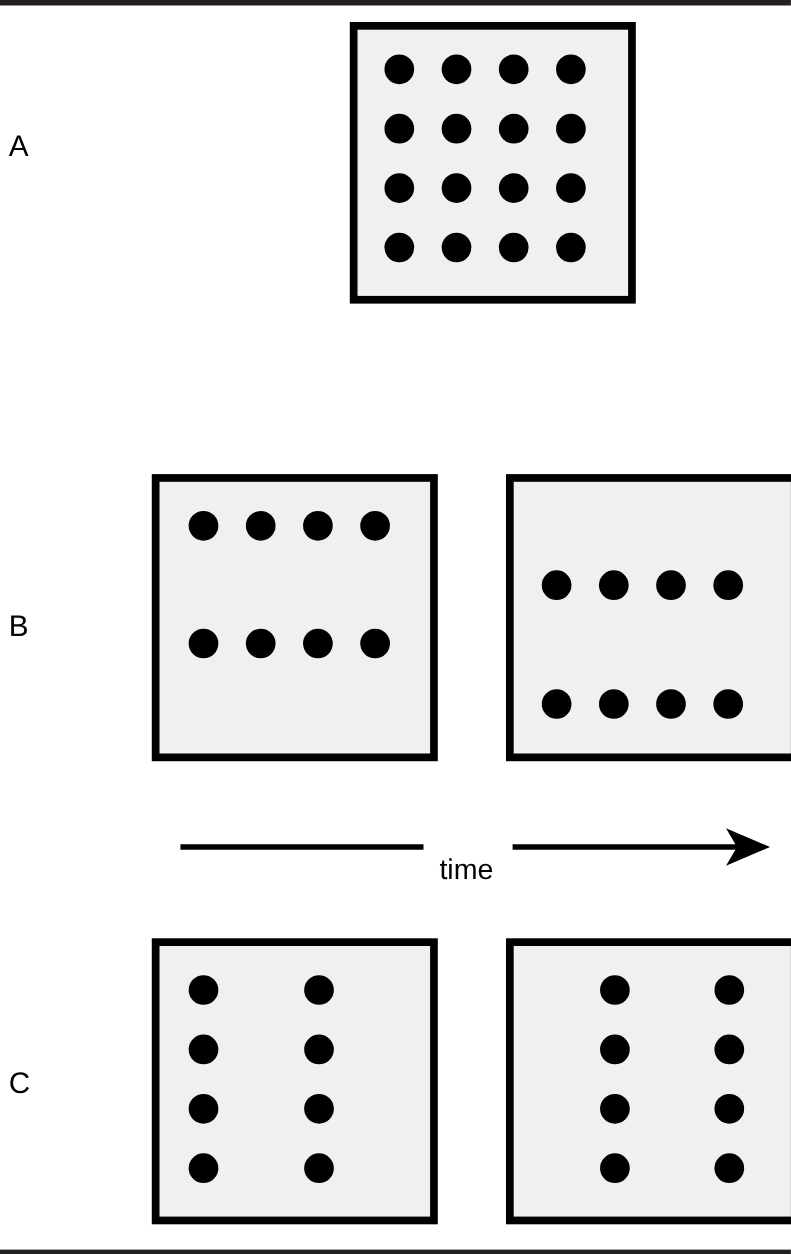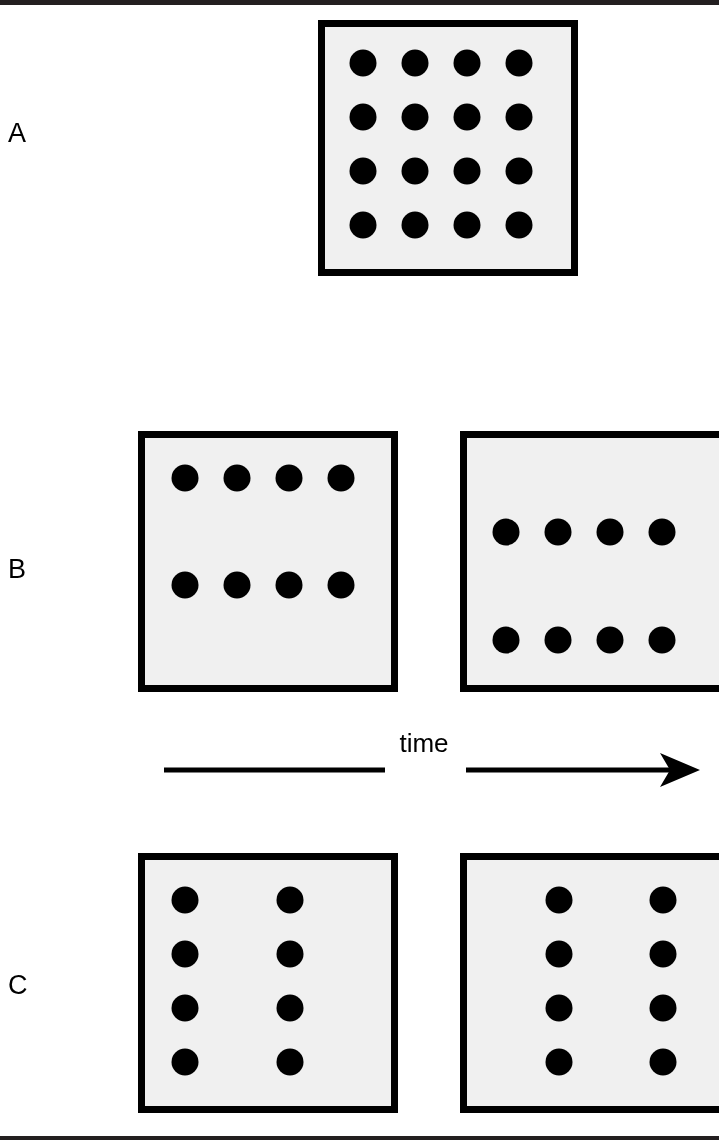--- a/index.html
+++ b/index.html
@@ -136,15 +136,15 @@
       <div class="dot" style="left: 559px; top: 1062px; width: 27px; height: 27px; background: rgb(0, 0, 0);"></div>
       <div class="dot" style="left: 663px; top: 1062px; width: 27px; height: 27px; background: rgb(0, 0, 0);"></div>
     </div>
 
   <svg id="time-axis" viewBox="0 0 719 1141">
     <line id="time-line-left" stroke="#000000" stroke-width="5" x1="164" x2="385" y1="770" y2="770"></line>
     <line id="time-line-right" stroke="#000000" stroke-width="5" x1="466" x2="676" y1="770" y2="770"></line>
     <polygon id="time-arrowhead" fill="#000000" points="700,770 660,753 670,770 660,787"></polygon>
   </svg>
 
-  <div class="time-label" id="time-label" style="left: 424px; top: 730px; transform: translateX(-50%);">time</div>
+  <div class="time-label" id="time-label" style="left: 424px; top: 777px; transform: translateX(-50%);">time</div>
 
 </div>
 
 </body></html>

